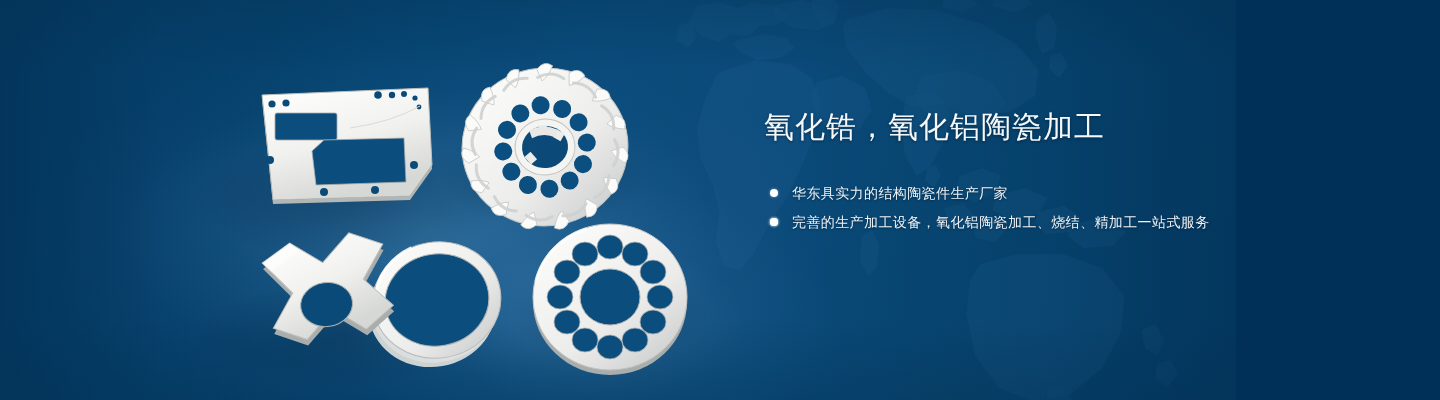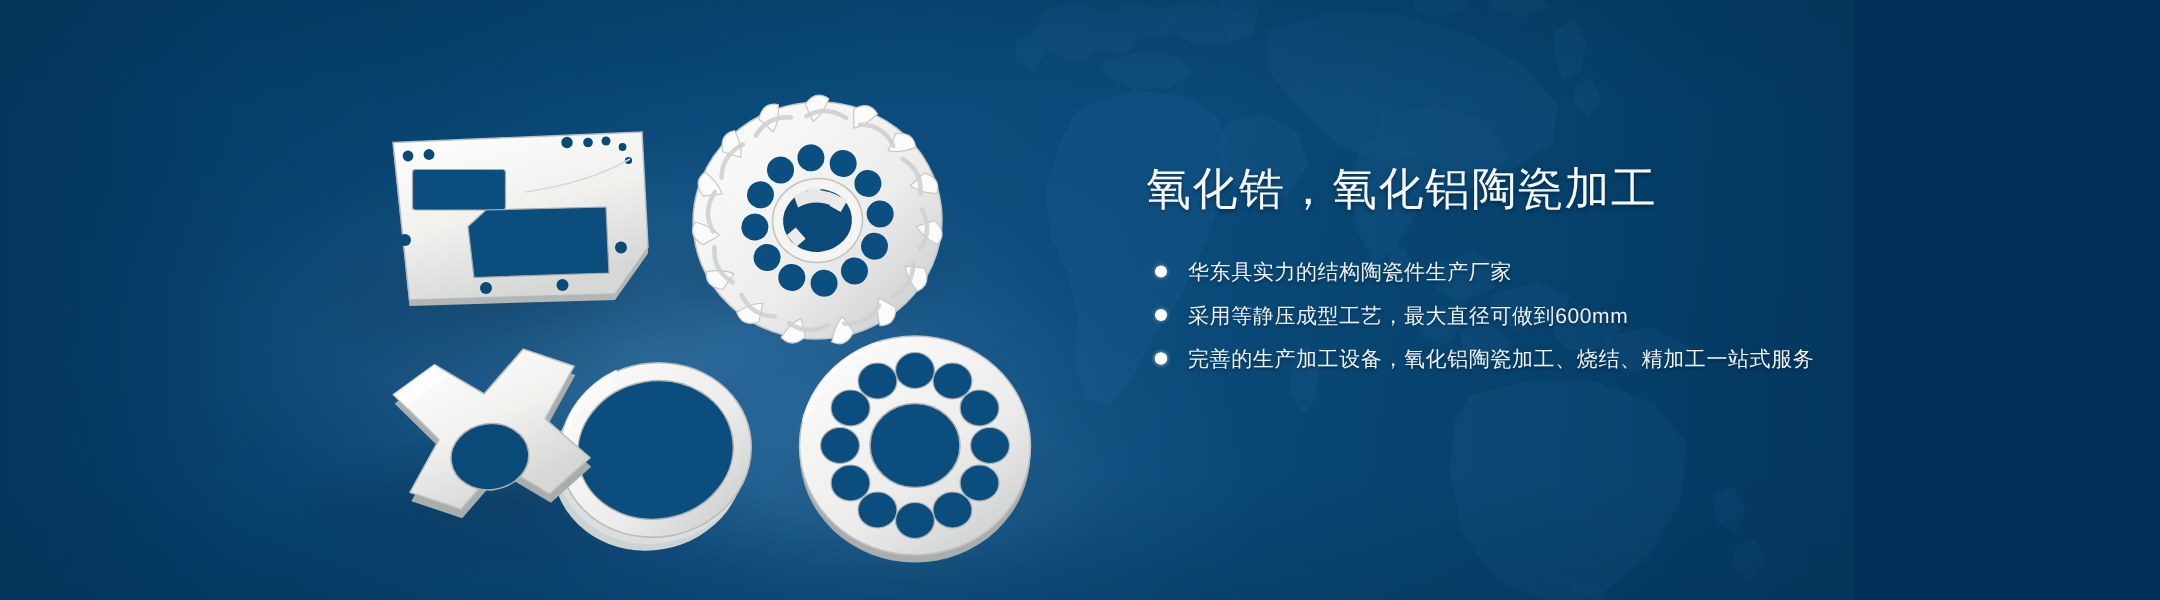--- a/index.html
+++ b/index.html
@@ -91,21 +91,21 @@
     font-size: 30px;
     line-height: 42px;
     font-weight: 400;
     letter-spacing: 1px;
     color: #f4f8fb;
     text-shadow: 0 1px 3px rgba(0,18,36,0.55);
     white-space: nowrap;
   }
   .bullets {
     list-style: none;
-    margin: 22px 0 0 6px;
+    margin: 34px 0 0 6px;
     padding: 0;
   }
   .bullets li {
     position: relative;
     padding-left: 22px;
     margin-bottom: 7px;
     font-size: 14px;
     line-height: 22px;
     color: #edf3f8;
     letter-spacing: 0.4px;
@@ -368,21 +368,20 @@
   <div class="copy">
     <h1 class="headline">氧化锆，氧化铝陶瓷加工</h1>
 
     <ul class="bullets">
       <li>
         <span class="dot"></span>
         <span>华东具实力的结构陶瓷件生产厂家</span>
       </li>
       <li>
         <span class="dot"></span>
-        <span>采用等静压成型工艺，最大直径可做到600mm</span>
       </li>
       <li>
         <span class="dot"></span>
       </li>
       <li>
         <span class="dot"></span>
         <span>完善的生产加工设备，氧化铝陶瓷加工、烧结、精加工一站式服务</span>
       </li>
     </ul>
   </div>

